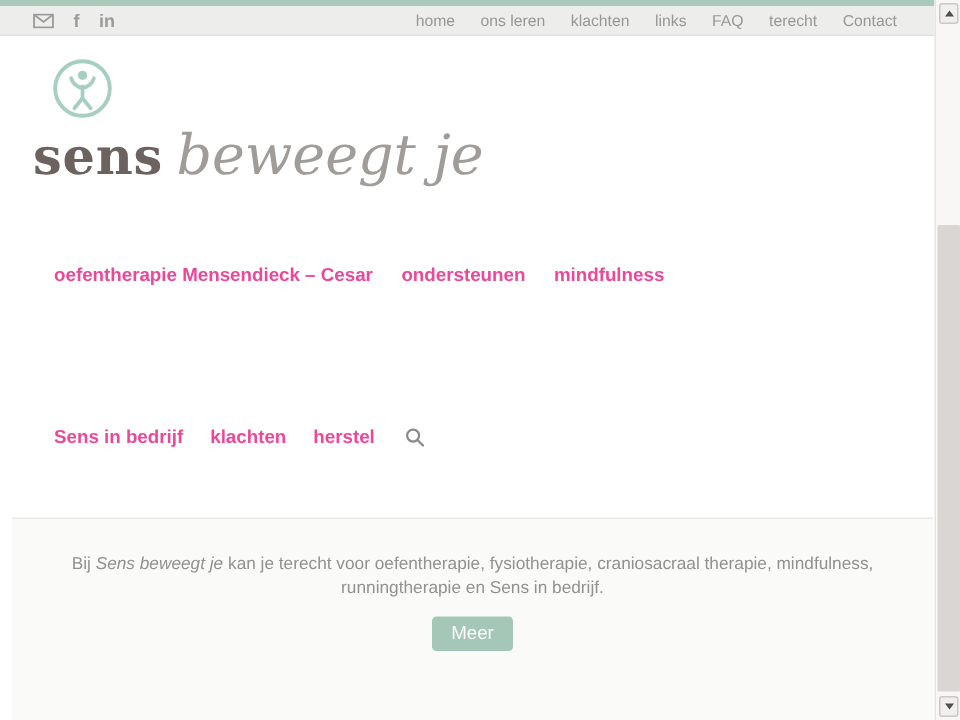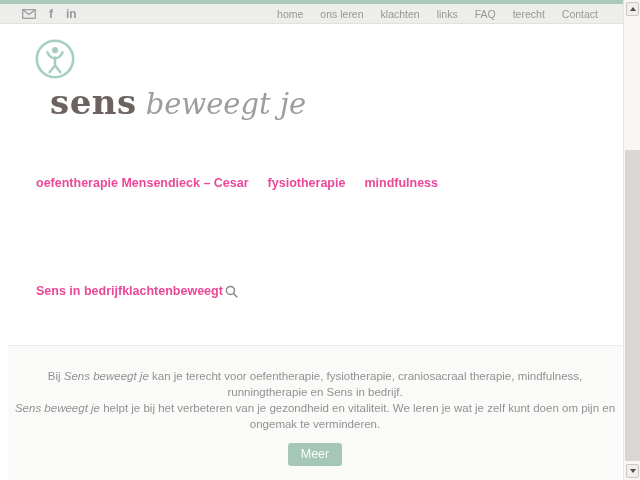--- a/index.html
+++ b/index.html
@@ -25,35 +25,35 @@
     display:flex; align-items:center; cursor:pointer; }
   .topmenu { display:flex; align-items:center; gap:17px; padding-right:25px; }
   .topmenu-item { color:#999793; font-size:10.5px; cursor:pointer; white-space:nowrap; }
 
   
   .logo { position:absolute; left:22px; top:38px; }
   .logo-icon { margin-left:12px; width:42px; height:42px; }
   .logo-text { margin-top:2px; white-space:nowrap; }
   .logo-brand {
     font-family:"DejaVu Serif", serif; font-weight:bold;
-    font-size:34px; color:#6c6260; letter-spacing:0.5px;margin-left:28px;
+    font-size:34px; color:#6c6260; letter-spacing:0.5px;
   }
   .logo-tagline {
     font-family:"DejaVu Serif", serif; font-style:italic;
-    font-size:29px; color:#9f9c99; margin-left:9px;
+    font-size:37px; color:#9f9c99; margin-left:9px;
   }
 
   
   .nav-primary {
     position:absolute; left:36px; top:176px;
     display:flex; gap:19px; align-items:center;
   }
   .nav-secondary {
     position:absolute; left:36px; top:284px;
-    display:flex; 
+    display:flex; gap:18px; 
   }
   .nav-item {
     font-size:12.5px; font-weight:bold; color:#ec4899;
     white-space:nowrap; cursor:pointer;
   }
   .search-btn { display:flex; align-items:center; margin-left:2px; cursor:pointer; }
 
   
   .intro-section {
     position:absolute; left:8px; top:345px; width:614px; height:147px;
@@ -135,40 +135,39 @@
         </g>
       </svg>
     </div>
     <div class="logo-text">
       <span class="logo-brand">sens</span><span class="logo-tagline">beweegt je</span>
     </div>
   </div>
 
   <nav class="nav-primary">
     <span class="nav-item">oefentherapie Mensendieck – Cesar</span>
-    <span class="nav-item">fysiotherapie</span>
+    <span class="nav-item">ondersteunen</span>
     <span class="nav-item">mindfulness</span>
   </nav>
 
   <nav class="nav-secondary">
     <span class="nav-item">Sens in bedrijf</span>
     <span class="nav-item">klachten</span>
-    <span class="nav-item">beweegt</span>
+    <span class="nav-item">herstel</span>
     <span class="search-btn">
       <svg width="13" height="13" viewBox="0 0 13 13">
         <circle cx="5.4" cy="5.4" r="4" fill="none" stroke="#8d8989" stroke-width="1.5"></circle>
         <line x1="8.5" y1="8.5" x2="12" y2="12" stroke="#8d8989" stroke-width="1.5" stroke-linecap="round"></line>
       </svg>
     </span>
   </nav>
 
   <section class="intro-section">
     <div class="intro-text">
       <div><span>Bij</span> <i>Sens beweegt je</i> <span>kan je terecht voor oefentherapie, fysiotherapie, craniosacraal therapie, mindfulness, runningtherapie en Sens in bedrijf.</span></div>
-      <div><i>Sens beweegt je</i> <span>helpt je bij het verbeteren van je gezondheid en vitaliteit. We leren je wat je zelf kunt doen om pijn en ongemak te verminderen.</span></div>
     </div>
     <button class="more-button">Meer</button>
   </section>
 
   <div class="scrollbar">
     <div class="scroll-btn up">
       <span class="tri-up"></span>
     </div>
     <div class="scroll-thumb"></div>
     <div class="scroll-btn down">

